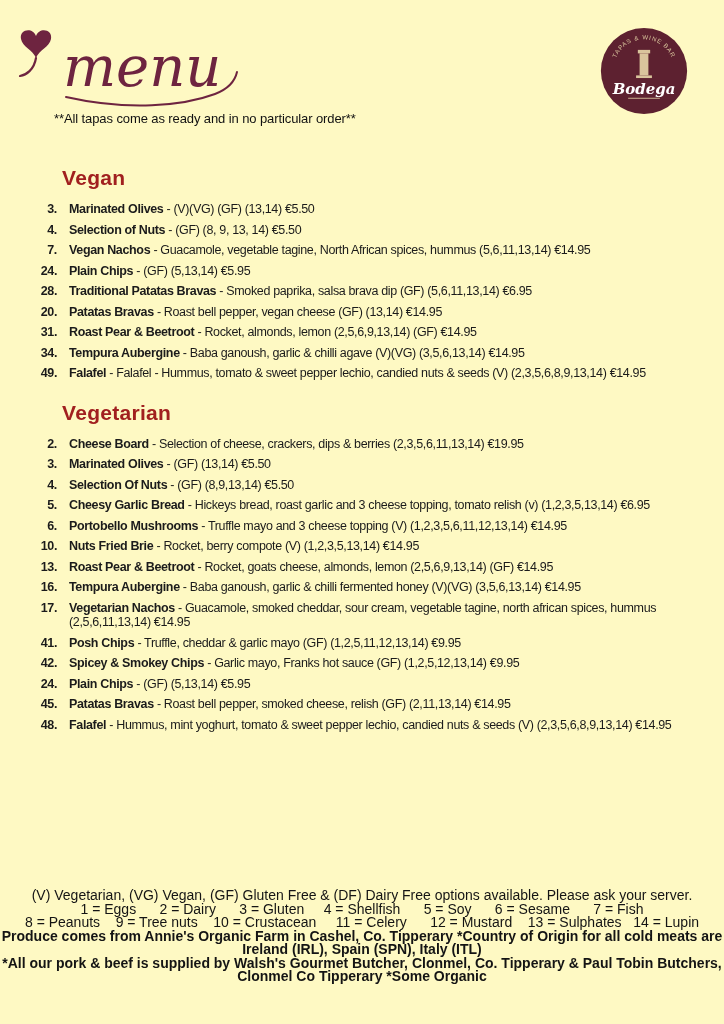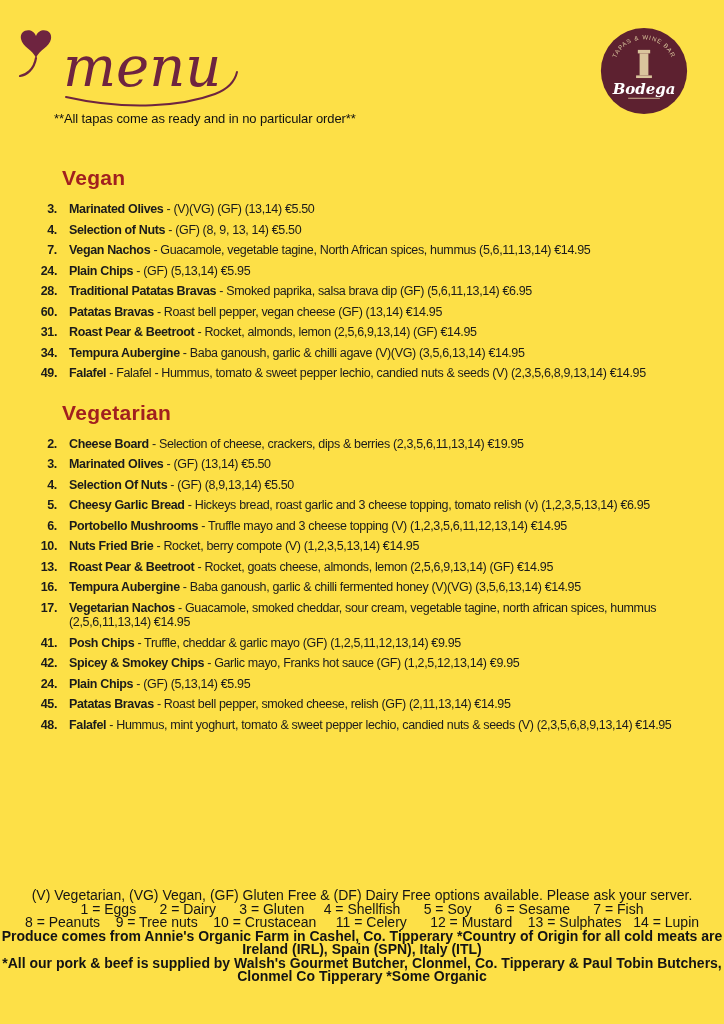--- a/index.html
+++ b/index.html
@@ -7,21 +7,21 @@
     --brand-maroon:#6e2440;
     --heading-red:#a1201f;
     --seal-bg:#5d2130;
     --seal-gold:#d9c49c;
     --ink:#1b1b1b;
   }
   html,body{ background:#e8e8e8; }
   body{ font-family:"Liberation Sans", sans-serif; }
   .page{
     position:relative; width:724px; height:1024px;
-    background:#fde047; overflow:hidden; margin:0 auto;
+    background:#fef9c3; overflow:hidden; margin:0 auto;
   }
 
   
   .script-logo{ position:absolute; top:12px; left:8px; }
   .wordmark-text{
     fill:var(--brand-maroon);
     font-family:"DejaVu Serif", serif; font-style:italic;
   }
   .script-stroke{ stroke:var(--brand-maroon); fill:none; stroke-linecap:round; }
   .script-fill{ fill:var(--brand-maroon); }
@@ -134,21 +134,21 @@
   </li>
 
   <li class="menu-item">
     <span class="item-num">28.</span>
     <span class="item-body">
       <b class="item-name">Traditional Patatas Bravas</b> <span class="item-desc">- Smoked paprika, salsa brava dip (GF) (5,6,11,13,14)</span> <span class="item-price">€6.95</span>
     </span>
   </li>
 
   <li class="menu-item">
-    <span class="item-num">60.</span>
+    <span class="item-num">20.</span>
     <span class="item-body">
       <b class="item-name">Patatas Bravas</b> <span class="item-desc">- Roast bell pepper, vegan cheese (GF) (13,14)</span> <span class="item-price">€14.95</span>
     </span>
   </li>
 
   <li class="menu-item">
     <span class="item-num">31.</span>
     <span class="item-body">
       <b class="item-name">Roast Pear &amp; Beetroot</b> <span class="item-desc">- Rocket, almonds, lemon (2,5,6,9,13,14) (GF)</span> <span class="item-price">€14.95</span>
     </span>

